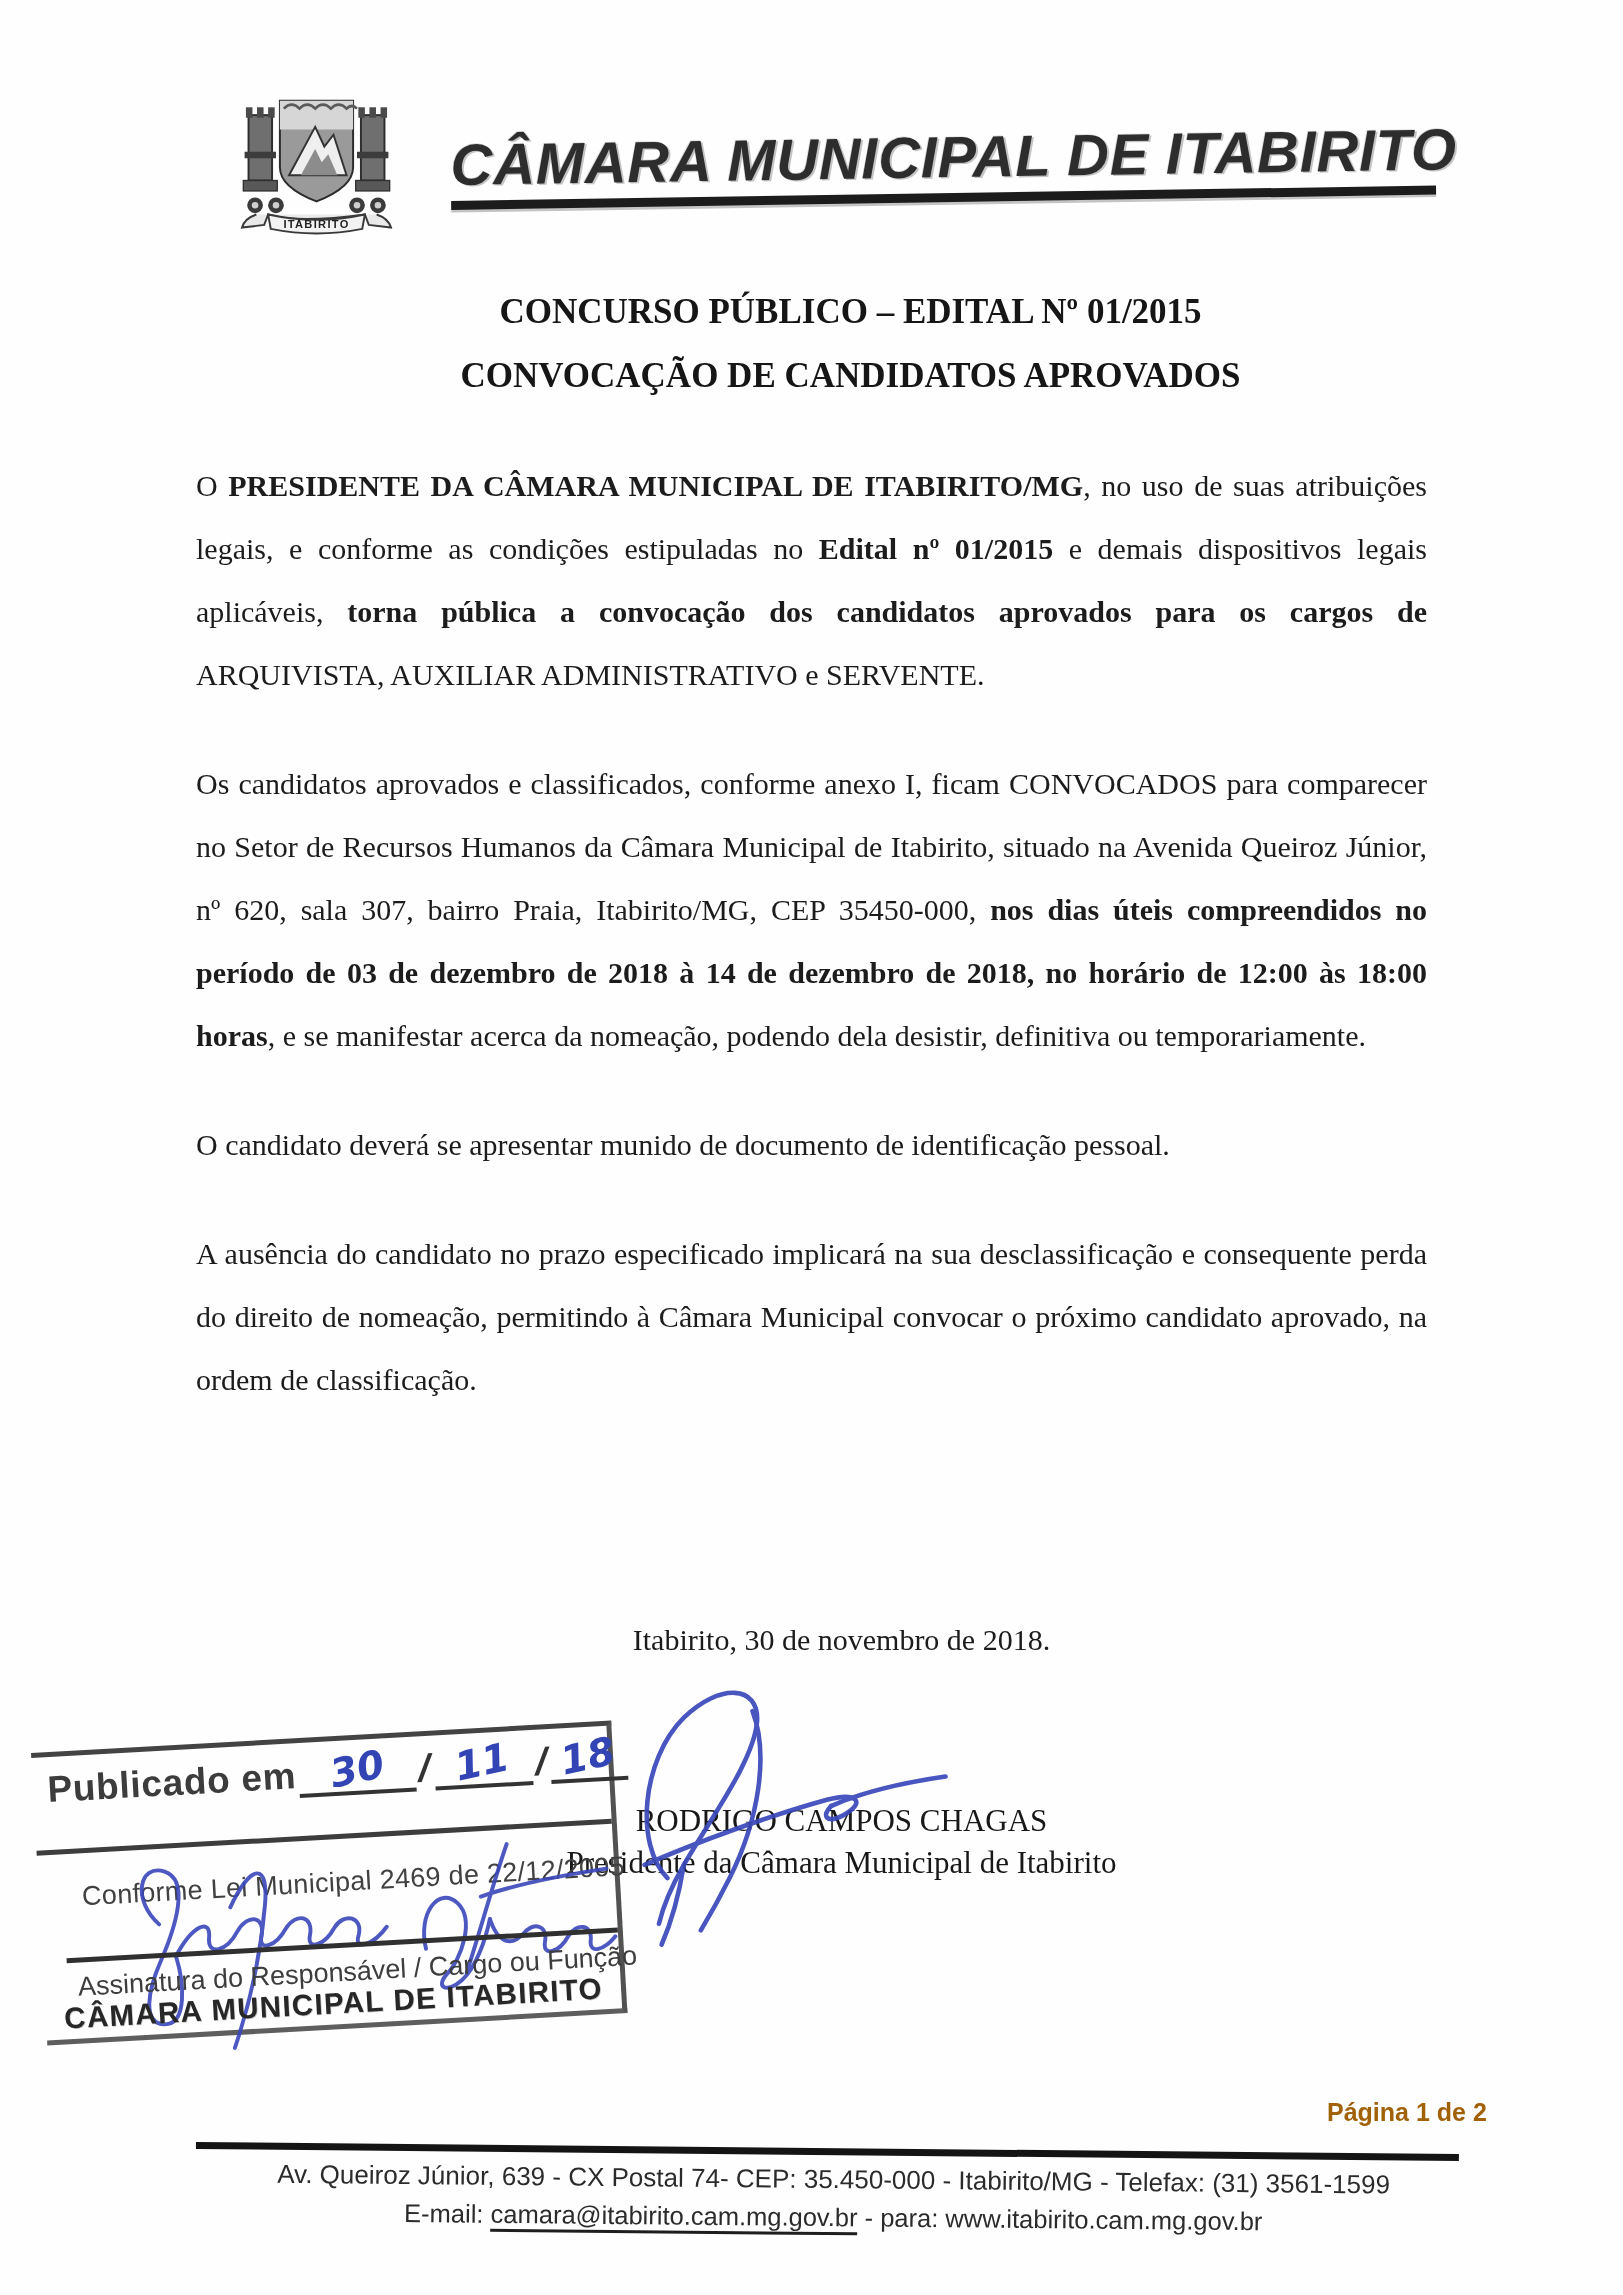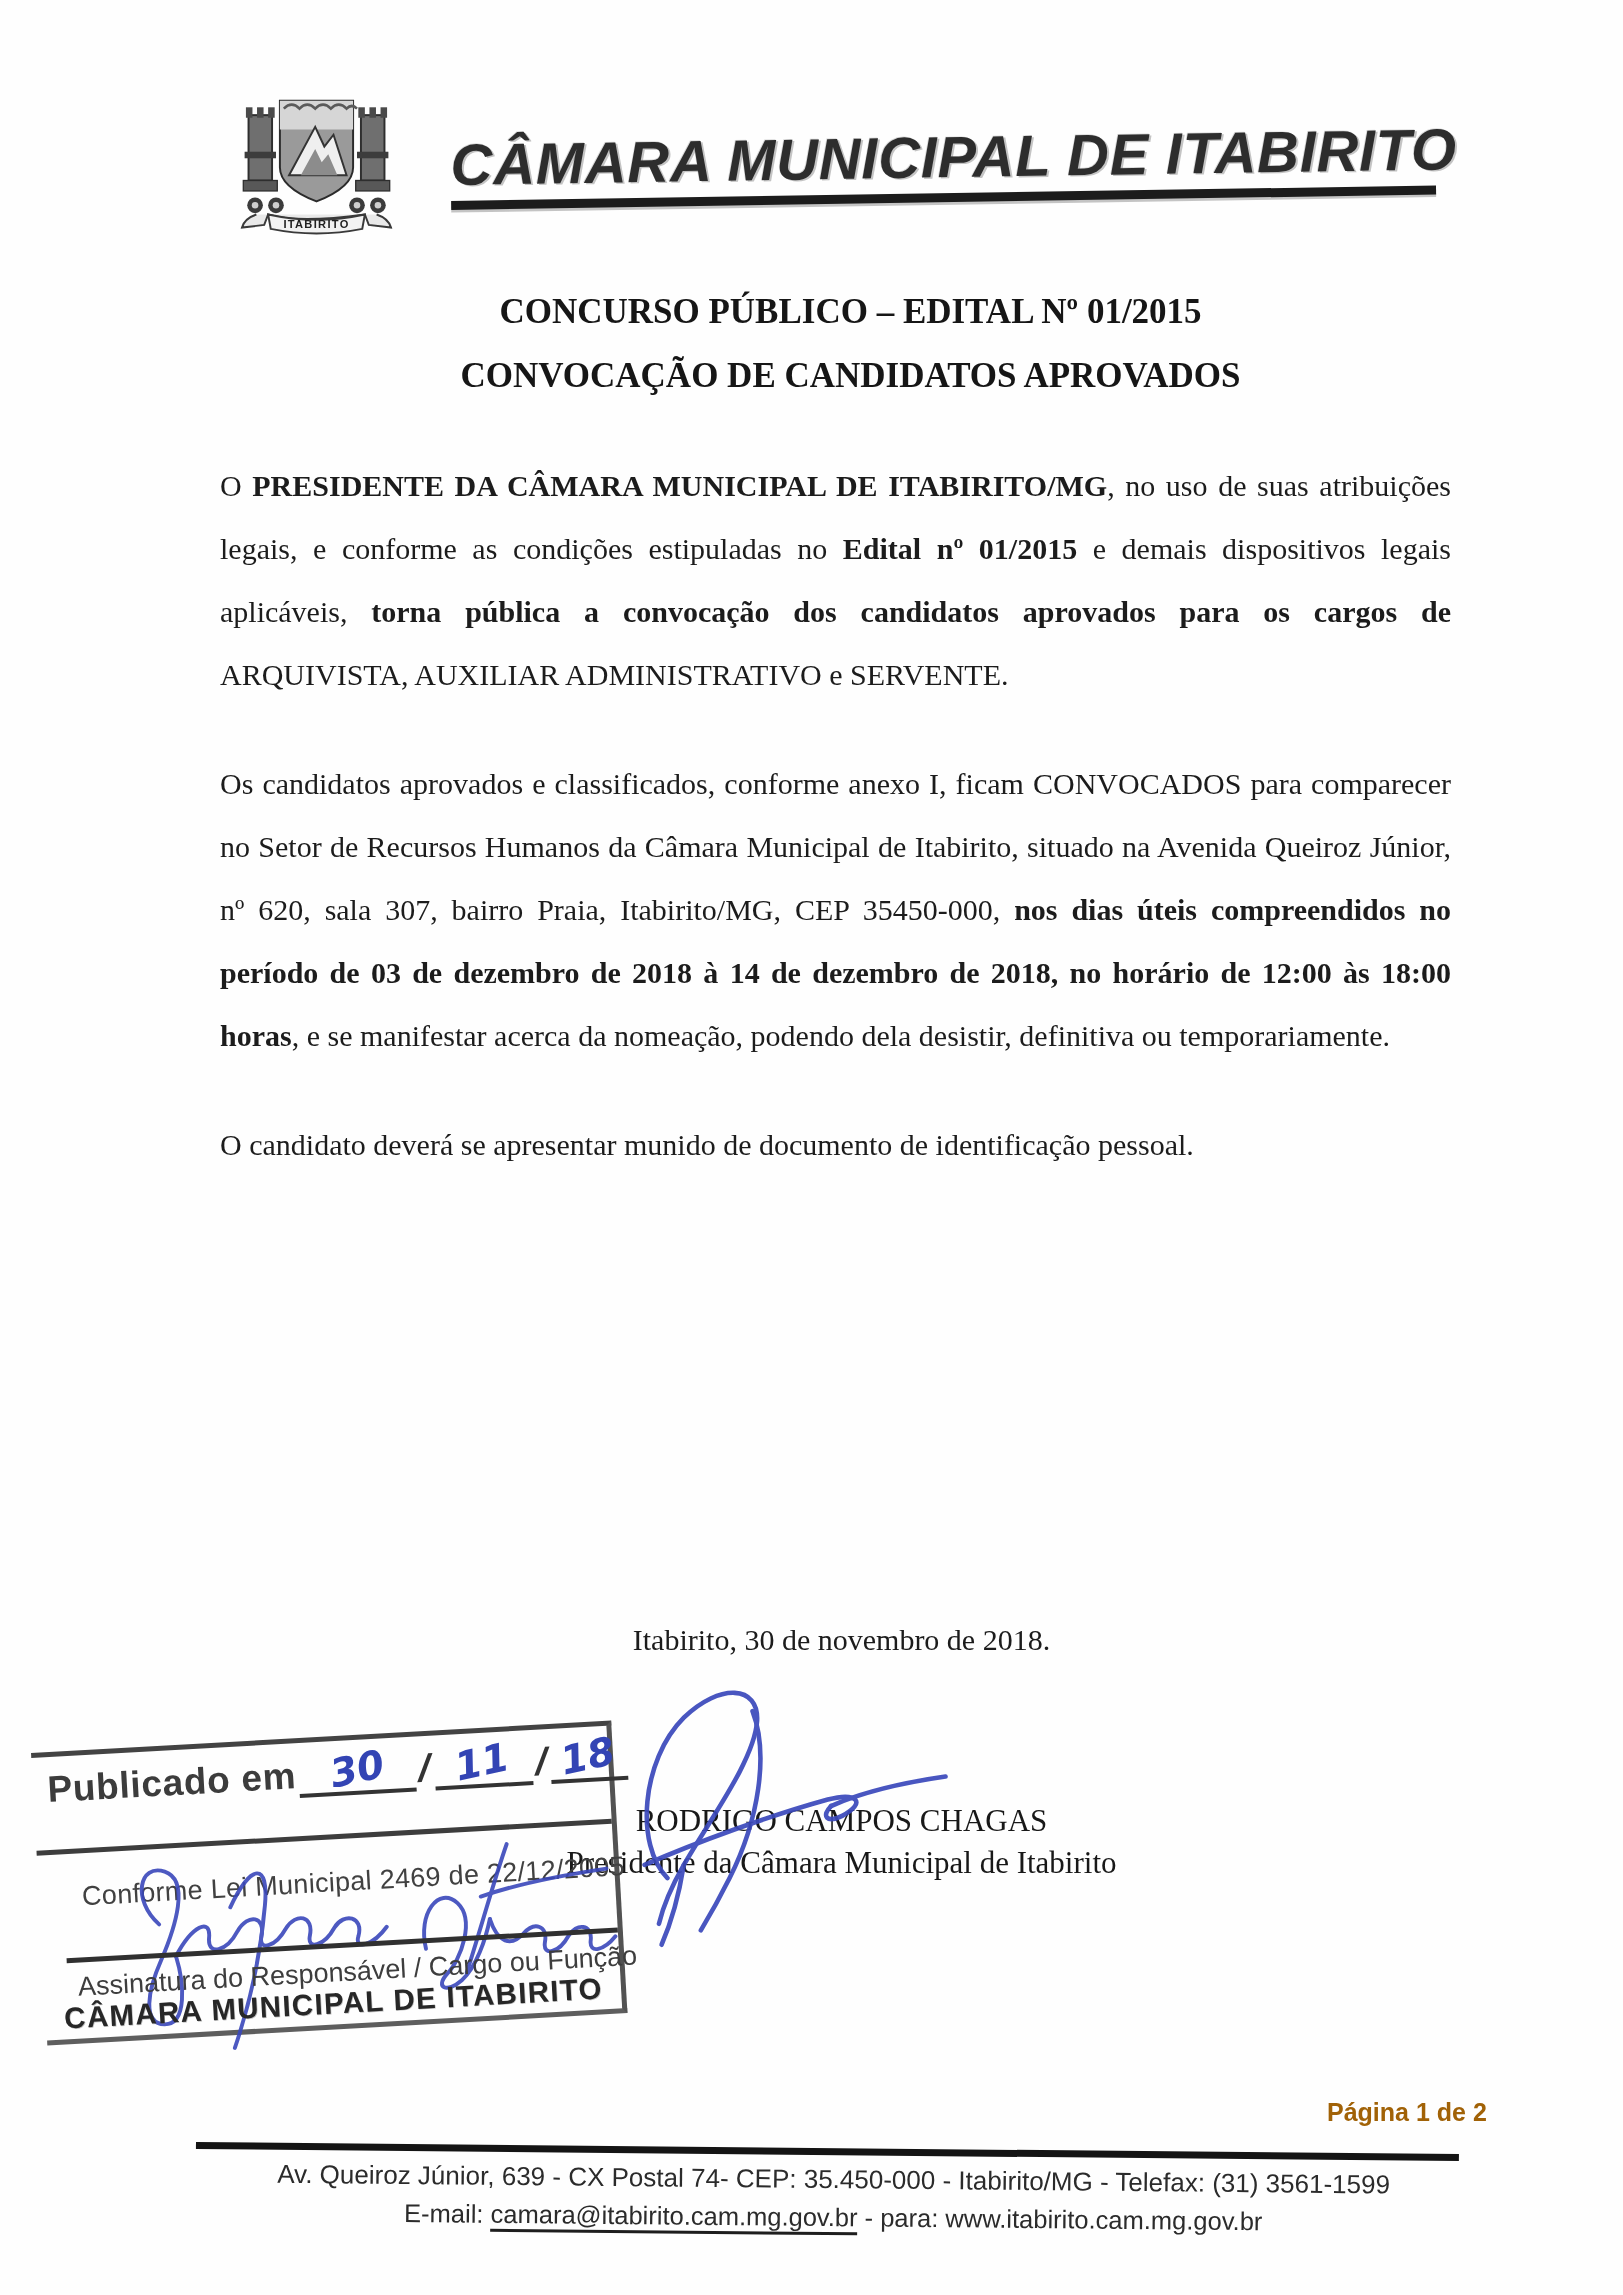--- a/index.html
+++ b/index.html
@@ -14,21 +14,21 @@
                 text-shadow:2px 1.3px 0 rgba(110,110,110,.4), -0.7px -0.7px 0 rgba(130,130,130,.3);}
   .header-rule{margin-top:2.6px;width:985px;height:9.2px;background:#1c1c1c;
                box-shadow:0 2.6px 0 rgba(90,90,90,.35);}
 
   
   .titles{position:absolute;left:65px;top:280px;width:1571px;text-align:center;
           font-weight:bold;font-size:35px;line-height:64px;color:#161616;}
 
   
   .body-text{position:absolute;left:196px;top:454px;width:1231px;font-size:30px;
-             line-height:63px;text-align:justify;color:#1c1c1c;margin-left:24px;}
+             line-height:63px;text-align:justify;color:#1c1c1c;}
   .body-text p{margin:0 0 46px 0;}
   .b{font-weight:bold;}
 
   .date-line{position:absolute;left:56px;top:1608px;width:1571px;text-align:center;
              font-size:30px;line-height:63px;color:#1c1c1c;}
 
   
   .sig-block{position:absolute;left:56px;top:1800px;width:1571px;text-align:center;
              font-size:31px;line-height:42px;color:#181818;}
   .sig-block .role{font-size:31px;}
@@ -119,20 +119,21 @@
 
   <div class="titles">
     <div>CONCURSO PÚBLICO – EDITAL Nº 01/2015</div>
     <div>CONVOCAÇÃO DE CANDIDATOS APROVADOS</div>
   </div>
 
   <div class="body-text">
     <p><span>O </span><span class="b">PRESIDENTE DA CÂMARA MUNICIPAL DE ITABIRITO/MG</span><span>, no uso de suas atribuições legais, e conforme as condições estipuladas no </span><span class="b">Edital nº 01/2015</span><span> e demais dispositivos legais aplicáveis, </span><span class="b">torna pública a convocação dos candidatos aprovados para os cargos de </span><span>ARQUIVISTA, AUXILIAR ADMINISTRATIVO e SERVENTE.</span></p>
     <p><span>Os candidatos aprovados e classificados, conforme anexo I, ficam CONVOCADOS para comparecer no Setor de Recursos Humanos da Câmara Municipal de Itabirito, situado na Avenida Queiroz Júnior, nº 620, sala 307, bairro Praia, Itabirito/MG, CEP 35450-000, </span><span class="b">nos dias úteis compreendidos no período de 03 de dezembro de 2018 à 14 de dezembro de 2018, no horário de 12:00 às 18:00 horas</span><span>, e se manifestar acerca da nomeação, podendo dela desistir, definitiva ou temporariamente.</span></p>
     <p><span>O candidato deverá se apresentar munido de documento de identificação pessoal.</span></p>
+    <p><span>A ausência do candidato no prazo especificado implicará na sua desclassificação e consequente perda do direito de nomeação, permitindo à Câmara Municipal convocar o próximo candidato aprovado, na ordem de classificação.</span></p>
   </div>
 
   <div class="date-line">Itabirito, 30 de novembro de 2018.</div>
 
   <div class="sig-block">
     <div class="name">RODRIGO CAMPOS CHAGAS</div>
     <div class="role">Presidente da Câmara Municipal de Itabirito</div>
   </div>
 
   <svg class="pres-sig-svg" width="367" height="301" viewBox="0 0 560 460">

